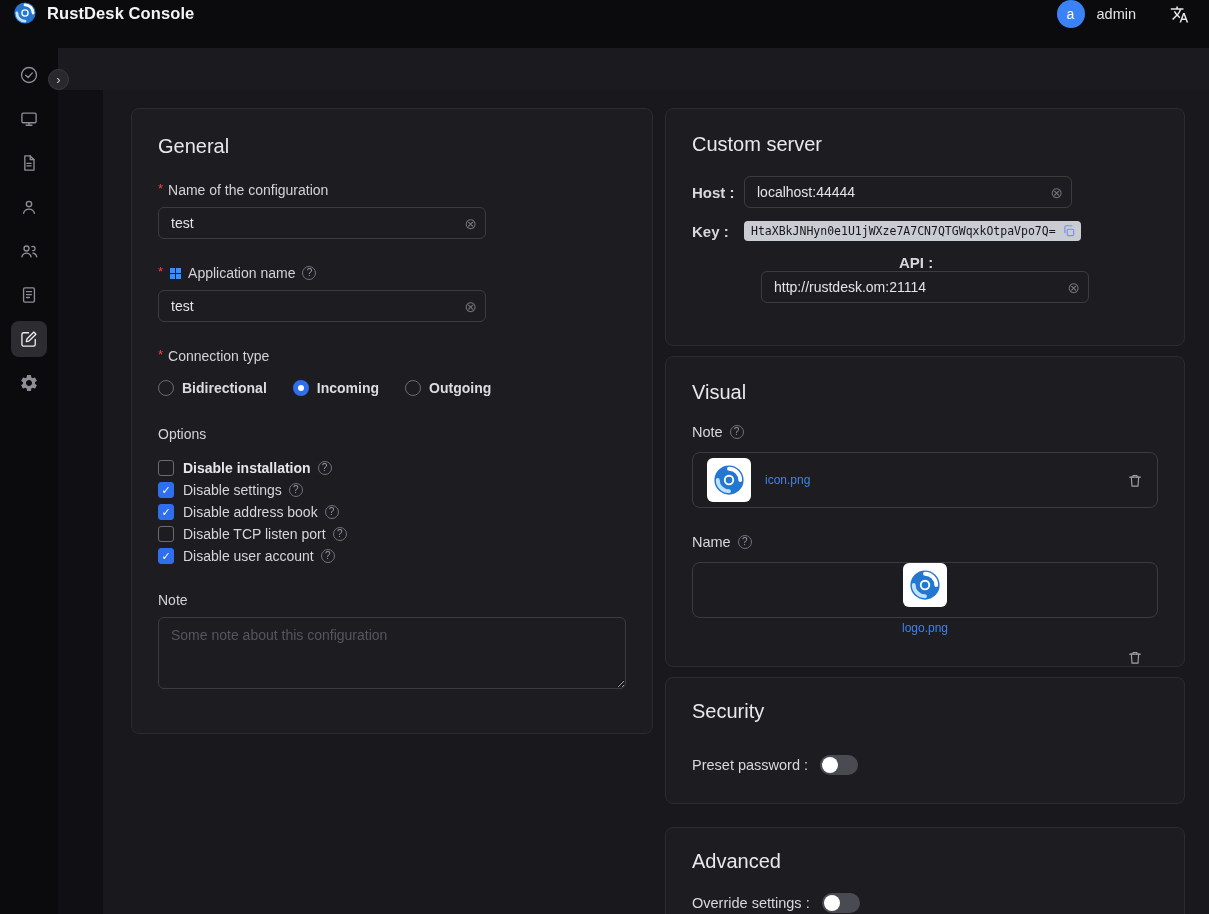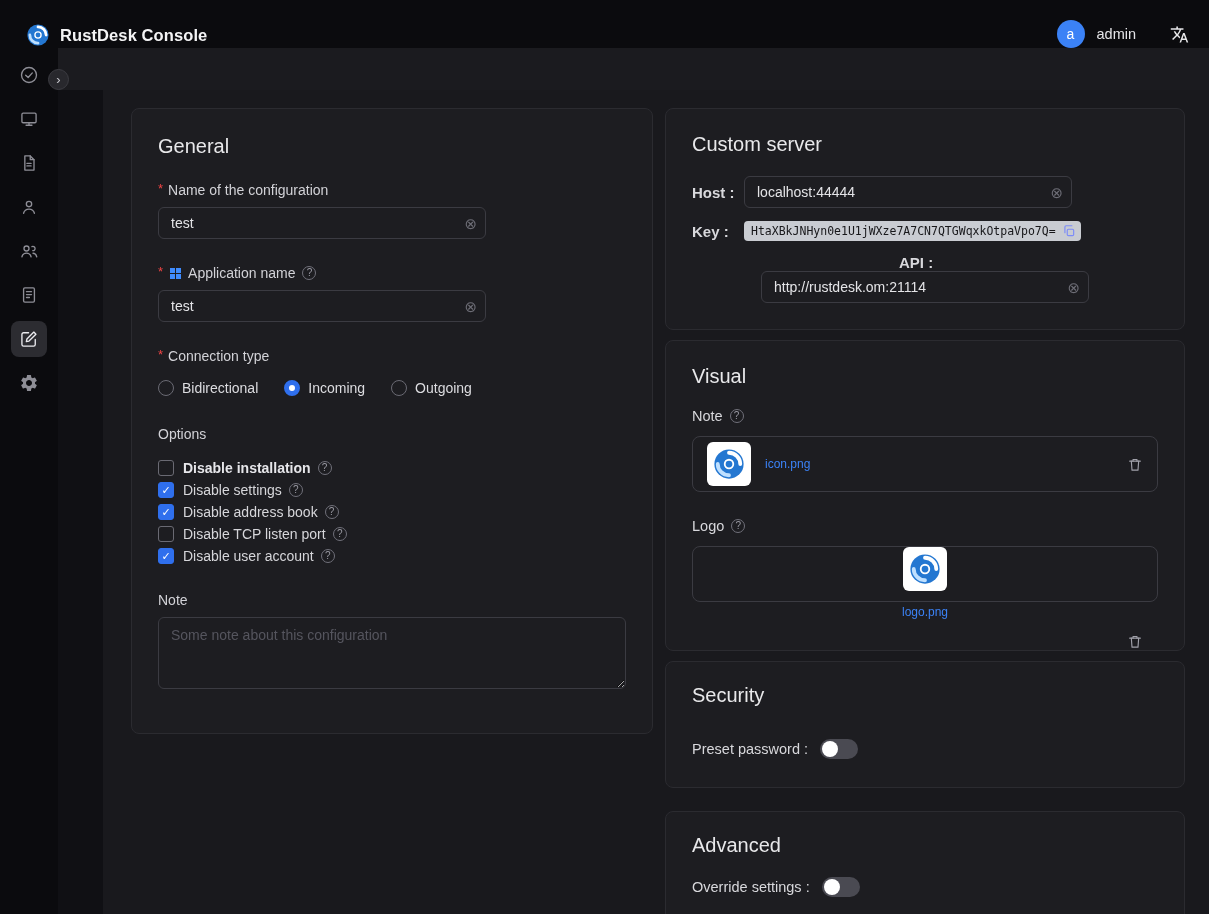--- a/index.html
+++ b/index.html
@@ -12,22 +12,22 @@
   html,body{margin:0;padding:0;}
   body{
     width:1209px;height:914px;overflow:hidden;position:relative;
     background:var(--page-bg);
     font-family:"Liberation Sans","DejaVu Sans",sans-serif;
     color:var(--text-md);
   }
   
   .header{
     position:absolute;left:0;top:0;right:0;height:48px;background:var(--rail-bg);
-    display:flex;align-items:flex-end;justify-content:space-between;
-    padding:0 20px 0 25px;z-index:10;
+    display:flex;align-items:flex-start;justify-content:space-between;
+    padding:0 20px 0 12px;z-index:10;
   }
   .brand{display:flex;align-items:center;gap:9px;}
   .brand-title{color:#f4f4f5;font-size:16.5px;font-weight:bold;letter-spacing:.1px;}
   .logo-svg{display:block;}
   .header-right{display:flex;align-items:center;gap:12px;}
   .avatar{
     width:28px;height:28px;border-radius:50%;background:#3b82f6;color:#fff;
     display:grid;place-items:center;font-size:14px;cursor:pointer;
   }
   .username{color:#e4e4e7;font-size:14.5px;margin-right:22px;cursor:pointer;}
@@ -80,21 +80,21 @@
     color:#6d6d76;font-size:15px;line-height:1;cursor:pointer;user-select:none;
   }
   .win-icon{display:inline-grid;grid-template-columns:5px 5px;gap:1px;margin:0 7px 0 2px;}
   .win-icon i{width:5px;height:5px;background:#3f8cff;display:block;}
   .help-icon{
     width:14px;height:14px;border:1px solid #70707a;border-radius:50%;flex:none;
     color:#9a9aa3;font-size:10px;line-height:12px;text-align:center;margin-left:7px;
     display:inline-block;cursor:pointer;
   }
   .radio-row{display:flex;gap:26px;margin:16px 0 30px;}
-  .radio-opt{display:flex;align-items:center;gap:8px;cursor:pointer;}
+  .radio-opt{display:flex;align-items:center;gap:8px;cursor:pointer;font-weight:bold;}
   .radio{width:16px;height:16px;border-radius:50%;border:1px solid #6a6a73;flex:none;background:transparent;}
   .radio.on{border:5px solid var(--accent);background:#fff;}
   .radio-label{font-size:14px;color:#dcdce0;}
   .opts-label{font-size:14px;color:var(--text-md);margin-bottom:18px;}
   .check-row{display:flex;align-items:center;margin-bottom:6px;cursor:pointer;height:16px;}
   .cb{
     width:16px;height:16px;border:1px solid #6a6a73;border-radius:3px;flex:none;
     display:grid;place-items:center;background:transparent;
   }
   .cb .tick{display:none;font-size:11px;color:#fff;line-height:1;}
@@ -358,21 +358,21 @@
               <span class="copy-icon">
                 <svg width="14" height="14" viewBox="0 0 24 24" fill="none" stroke="#7c8cf8" stroke-width="2" stroke-linecap="round" stroke-linejoin="round">
                   <rect x="9" y="9" width="11" height="11" rx="2"></rect>
                     <path d="M5 15V5a2 2 0 0 1 2-2h10"></path>
                 </svg>
               </span>
             </span>
           </div>
           <div class="srv-row">
             <span class="srv-label">API :</span>
-            <span class="input-wrap" style="margin-bottom:0;">
+            <span class="input-wrap" style="margin-bottom:16px;">
               <input class="text-input" type="text" value="http://rustdesk.om:21114" style="">
               <span class="clear-icon">⊗</span>
             </span>
           </div>
         </section>
 
         <section class="card card-visual">
           <div class="card-title">Visual</div>
           <div class="sub-label">
             <span>Note</span>
@@ -391,21 +391,21 @@
             <a class="file-link">icon.png</a>
             <span class="trash-btn">
               <svg width="16" height="17" viewBox="0 0 24 24" fill="none" stroke="#a1a1aa" stroke-width="1.7" stroke-linecap="round" stroke-linejoin="round">
                 <path d="M4 7h16"></path>
                   <path d="M9 7V4.5h6V7"></path>
                   <path d="M6.5 7l1 13.5h9l1-13.5"></path>
               </svg>
             </span>
           </div>
           <div class="sub-label">
-            <span>Logo</span>
+            <span>Name</span>
             <span class="help-icon">?</span>
           </div>
           <div class="upload-box">
             <span class="tile">
               <svg width="36" height="36" viewBox="0 0 32 32">
                 <circle cx="16" cy="16" r="13" fill="#2477d1"></circle>
                 <path d="M 16 6 A 10 10 0 0 1 26 16" stroke="#ffffff" stroke-width="3.4" fill="none" stroke-linecap="round"></path>
                 <path d="M 16 26 A 10 10 0 0 1 6 16" stroke="#bfe0ff" stroke-width="3.4" fill="none" stroke-linecap="round"></path>
                 <circle cx="16" cy="16" r="4.6" fill="#ffffff"></circle>
                   <circle cx="16" cy="16" r="3" fill="#2477d1"></circle>

